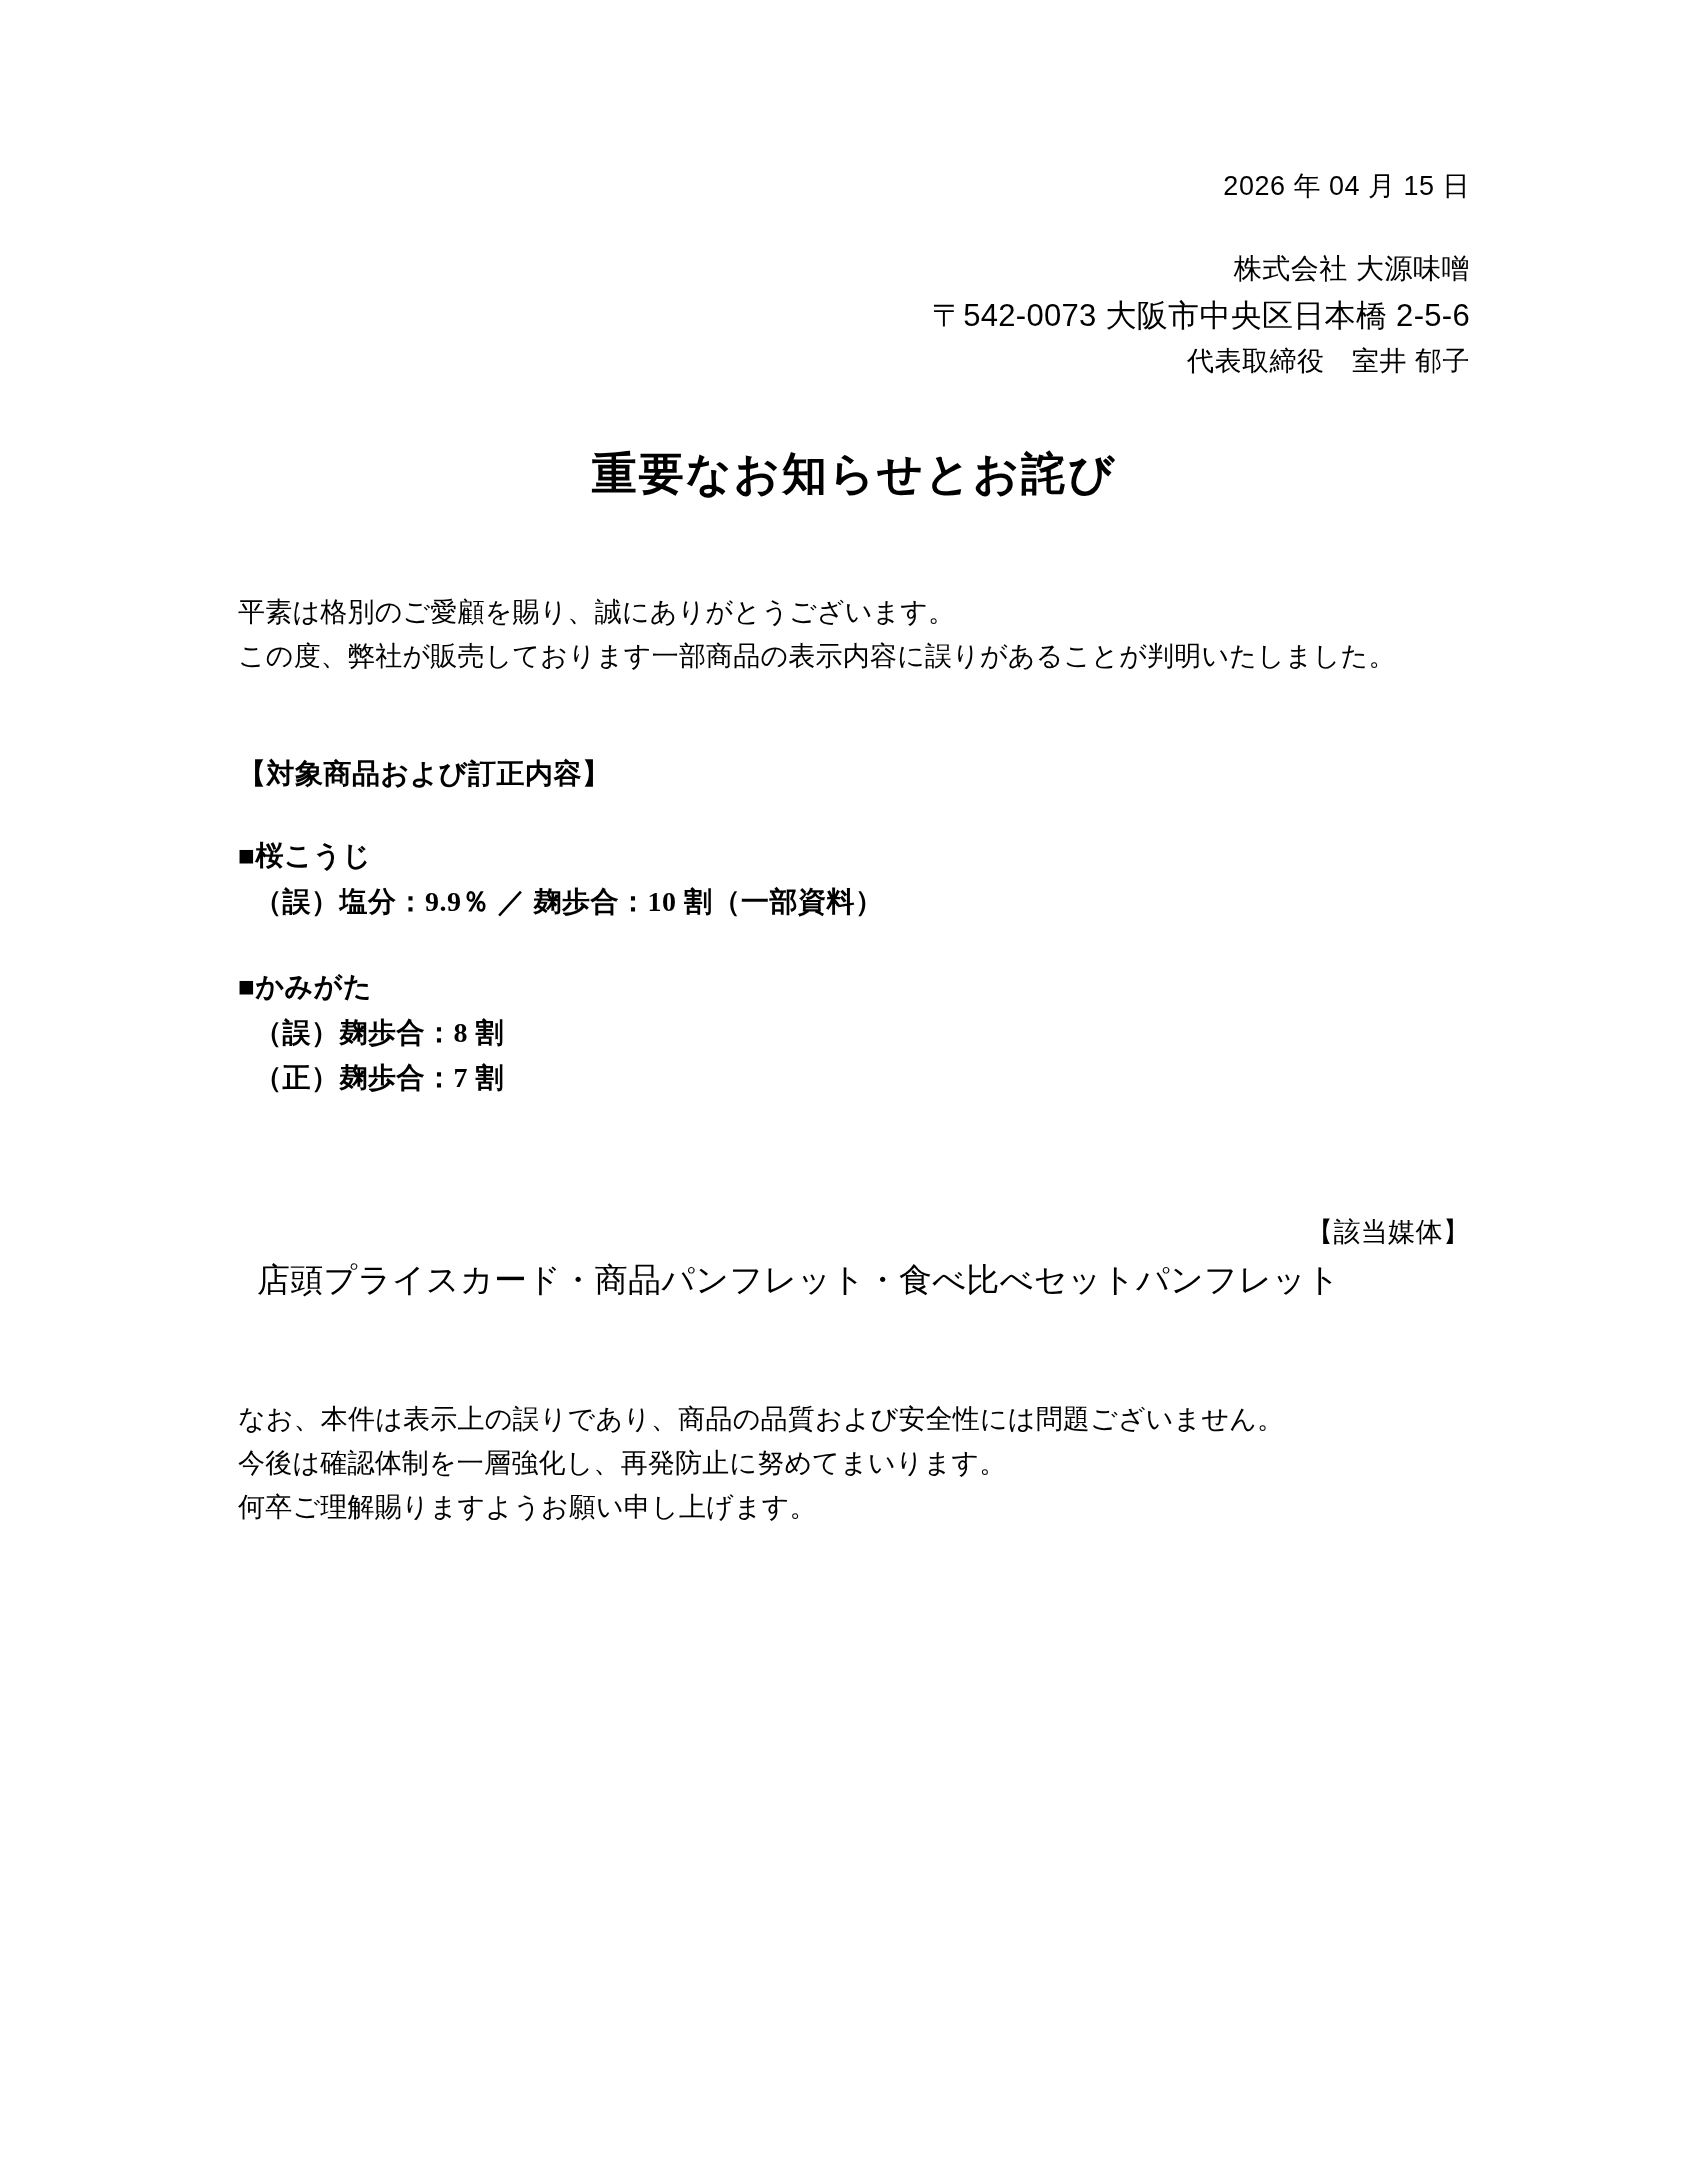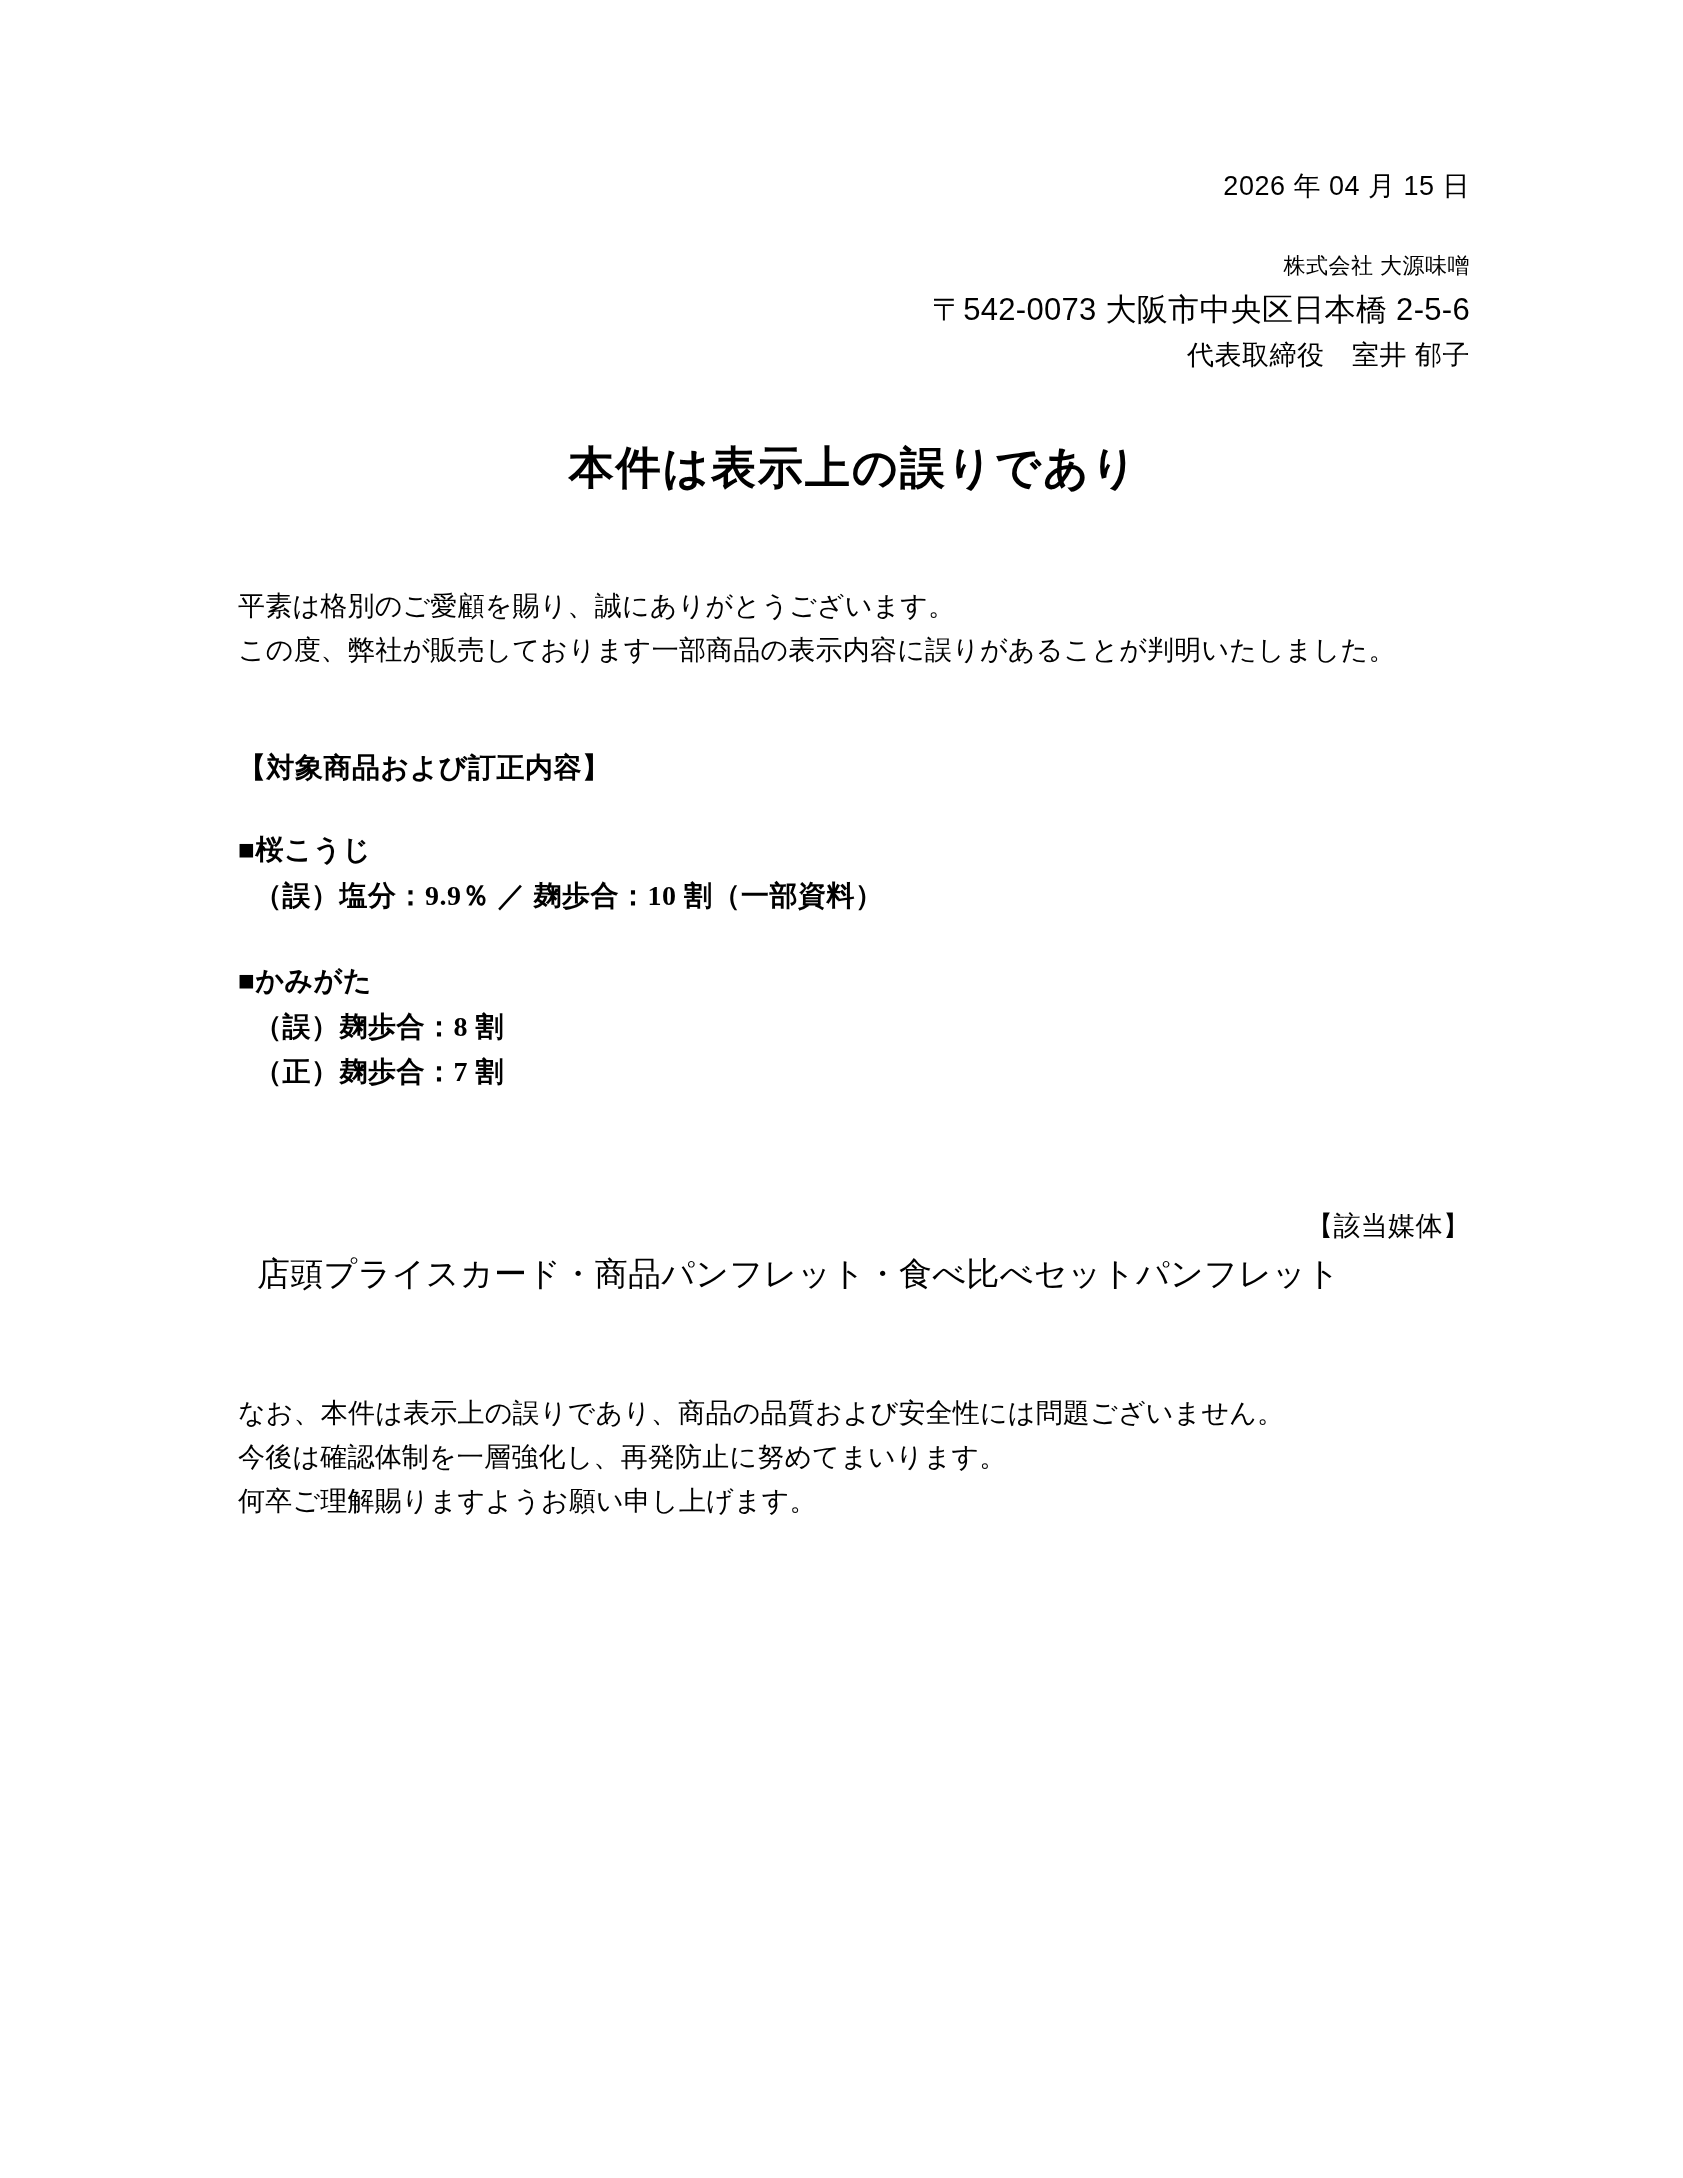--- a/index.html
+++ b/index.html
@@ -27,21 +27,21 @@
     line-height: 1.0;
   }
   .header-date {
     font-family: "Liberation Sans", "DejaVu Sans", sans-serif;
     font-size: 27px;
     letter-spacing: 0.5px;
     margin-bottom: 55px;
   }
   .header-company {
     font-family: "Liberation Sans", "DejaVu Sans", sans-serif;
-    font-size: 22px;
+    font-size: 28px;
     margin-bottom: 17px;
     letter-spacing: 0.5px;
   }
   .header-address {
     font-family: "Liberation Sans", "DejaVu Sans", sans-serif;
     font-size: 31px;
     margin-bottom: 17px;
     letter-spacing: 0.3px;
   }
   .header-rep {
@@ -114,21 +114,21 @@
 
 <div class="page">
 
   <div class="header-block">
     <div class="header-date">2026 年 04 月 15 日</div>
     <div class="header-company">株式会社 大源味噌</div>
     <div class="header-address">〒542-0073 大阪市中央区日本橋 2-5-6</div>
     <div class="header-rep">代表取締役　室井 郁子</div>
   </div>
 
-  <h1 class="doc-title">本件は表示上の誤りであり</h1>
+  <h1 class="doc-title">重要なお知らせとお詫び</h1>
 
   <div class="body-block">
     <p>平素は格別のご愛顧を賜り、誠にありがとうございます。</p>
     <p>この度、弊社が販売しております一部商品の表示内容に誤りがあることが判明いたしました。</p>
   </div>
 
   <div class="section-heading">【対象商品および訂正内容】</div>
 
   <div class="product-group">
     <p class="product-name">■桜こうじ</p>

